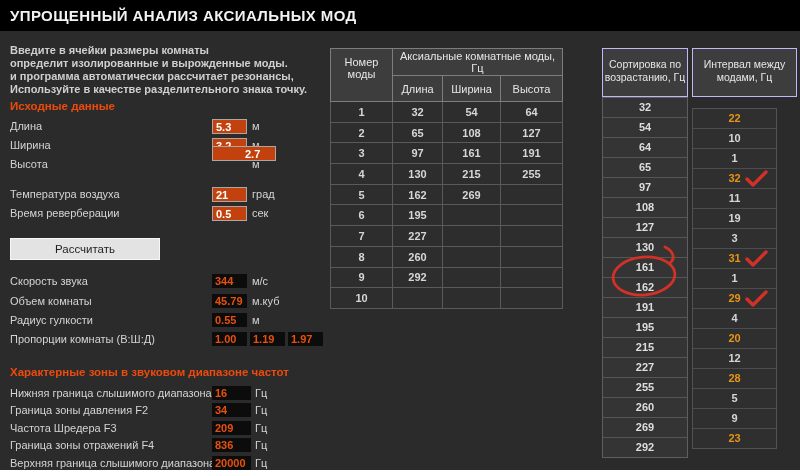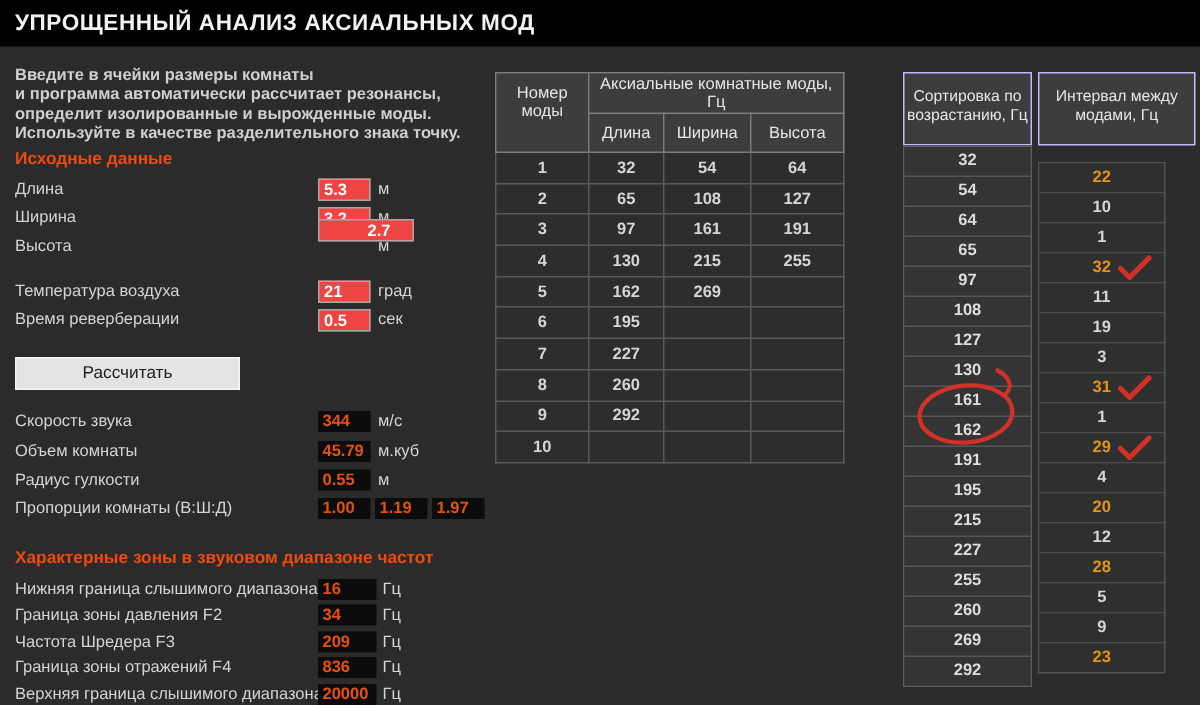--- a/index.html
+++ b/index.html
@@ -11,21 +11,21 @@
   .titlebar { position:absolute; left:0; top:0; width:800px; height:31px; background:#000; }
   .titlebar .t {
     position:absolute; left:10px; top:7px; color:#f2f2f2; font-size:15px;
     font-weight:bold; letter-spacing:0.4px; white-space:nowrap;
   }
   .intro { position:absolute; left:10px; top:44px; font-size:11px; line-height:13px; color:#cfcfcf;font-weight:bold; }
   .sechead { position:absolute; left:10px; font-size:11.5px; font-weight:bold; color:#ee4a0c; white-space:nowrap; }
   .lbl { position:absolute; left:10px; font-size:11px; color:#d4d4d4; white-space:nowrap; }
   .unit { position:absolute; left:252px; font-size:11px; color:#d4d4d4; white-space:nowrap; }
   input.ibox {
-    position:absolute; left:212px; width:30px; height:13px; background:#ef4444;
+    position:absolute; left:212px; width:30px; height:13px; background:#c2410c;
     border:1px solid #a8a8a8; color:#ffffff; font-weight:bold; font-size:11px;
     padding:0 0 0 3px; font-family:inherit; outline:none;
   }
   .obox {
     position:absolute; left:212px; width:32px; height:14px; background:#0c0c0c;
     color:#e8500e; font-weight:bold; font-size:11px; padding-left:3px; line-height:14px;
   }
   .btn {
     position:absolute; left:10px; top:238px; width:150px; height:22px;
     background:#e3e3e3; border:1px solid #f6f6f6; color:#1f1f1f; font-size:11.5px;
@@ -74,22 +74,22 @@
 <body>
 
 <div class="app">
 
   <div class="titlebar">
     <div class="t">УПРОЩЕННЫЙ АНАЛИЗ АКСИАЛЬНЫХ МОД</div>
   </div>
 
   <div class="intro">
     <div>Введите в ячейки размеры комнаты</div>
+    <div>определит изолированные и вырожденные моды.</div>
     <div>и программа автоматически рассчитает резонансы,</div>
-    <div>определит изолированные и вырожденные моды.</div>
     <div>Используйте в качестве разделительного знака точку.</div>
   </div>
 
   <div class="sechead" style="top:100px">Исходные данные</div>
 
   <div class="lbl" style="top:120px">Длина</div>
   <input class="ibox" style="top: 119px;" value="5.3">
   <div class="unit" style="top:120px">м</div>
 
   <div class="lbl" style="top:139px">Ширина</div>

